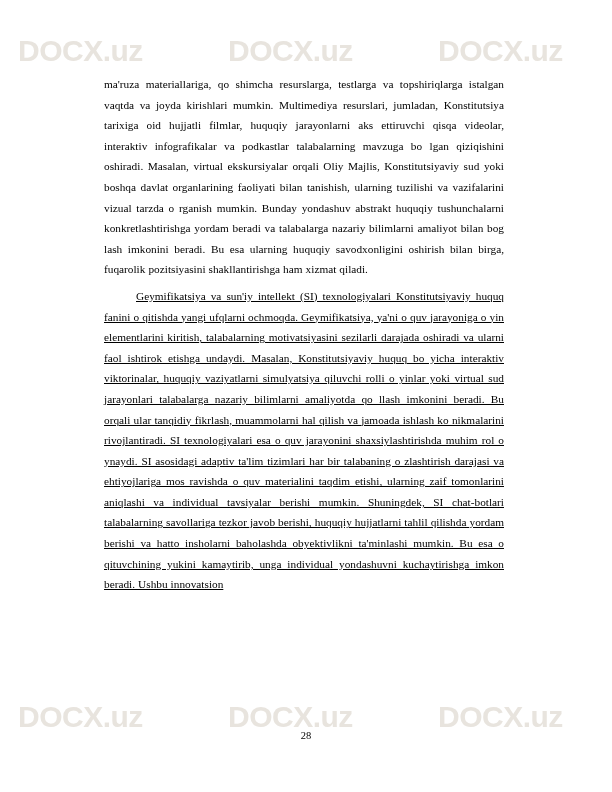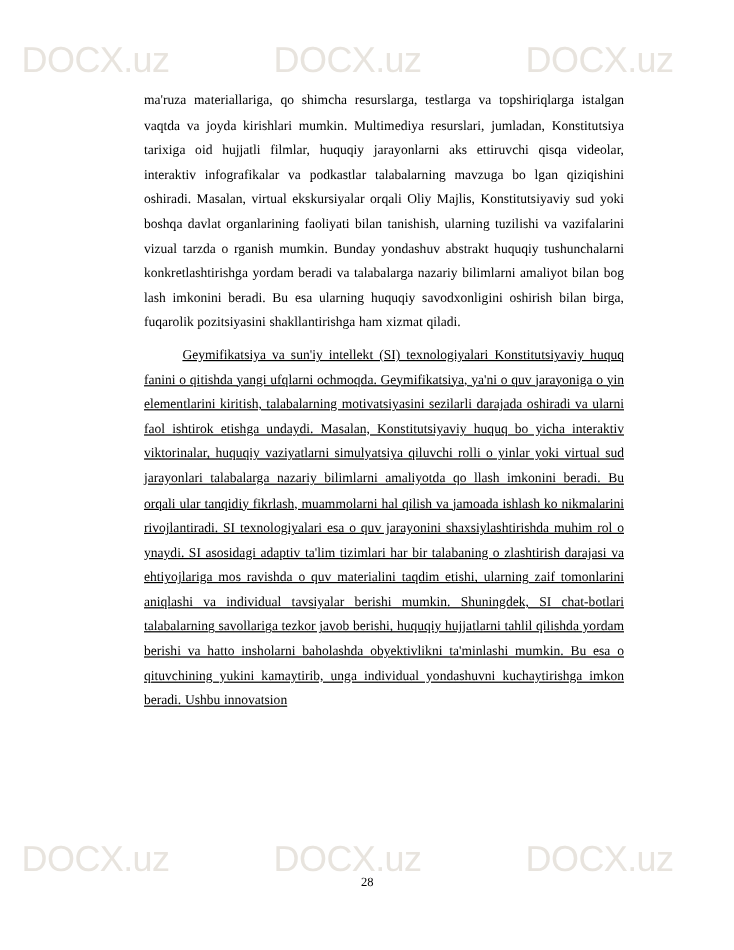--- a/index.html
+++ b/index.html
@@ -18,42 +18,42 @@
     position: absolute;
     inset: 0;
     width: 612px;
     height: 792px;
     background: #ffffff;
   }
   
   .wm {
     position: absolute;
     font-family: "Liberation Sans", sans-serif;
-    font-weight: normal;
+    font-weight: bold;
     color: #e8e4de;
     letter-spacing: -0.5px;
     white-space: nowrap;
     user-select: none;
     pointer-events: none;
   }
   .wm-top {
     font-size: 30px;
     top: 34px;
   }
   .wm-bot {
     font-size: 30px;
     top: 700px;
   }
   .wm-c1 { left: 18px; }
   .wm-c2 { left: 228px; }
   .wm-c3 { left: 438px; }
 
   .content {
     position: absolute;
-    left: 120px;
+    left: 104px;
     top: 74px;
     width: 400px;
   }
   p.body-par {
     margin: 0 0 0 0;
     font-size: 11.3px;
     line-height: 20.6px;
     text-align: justify;
     text-justify: inter-word;
     color: #000000;

